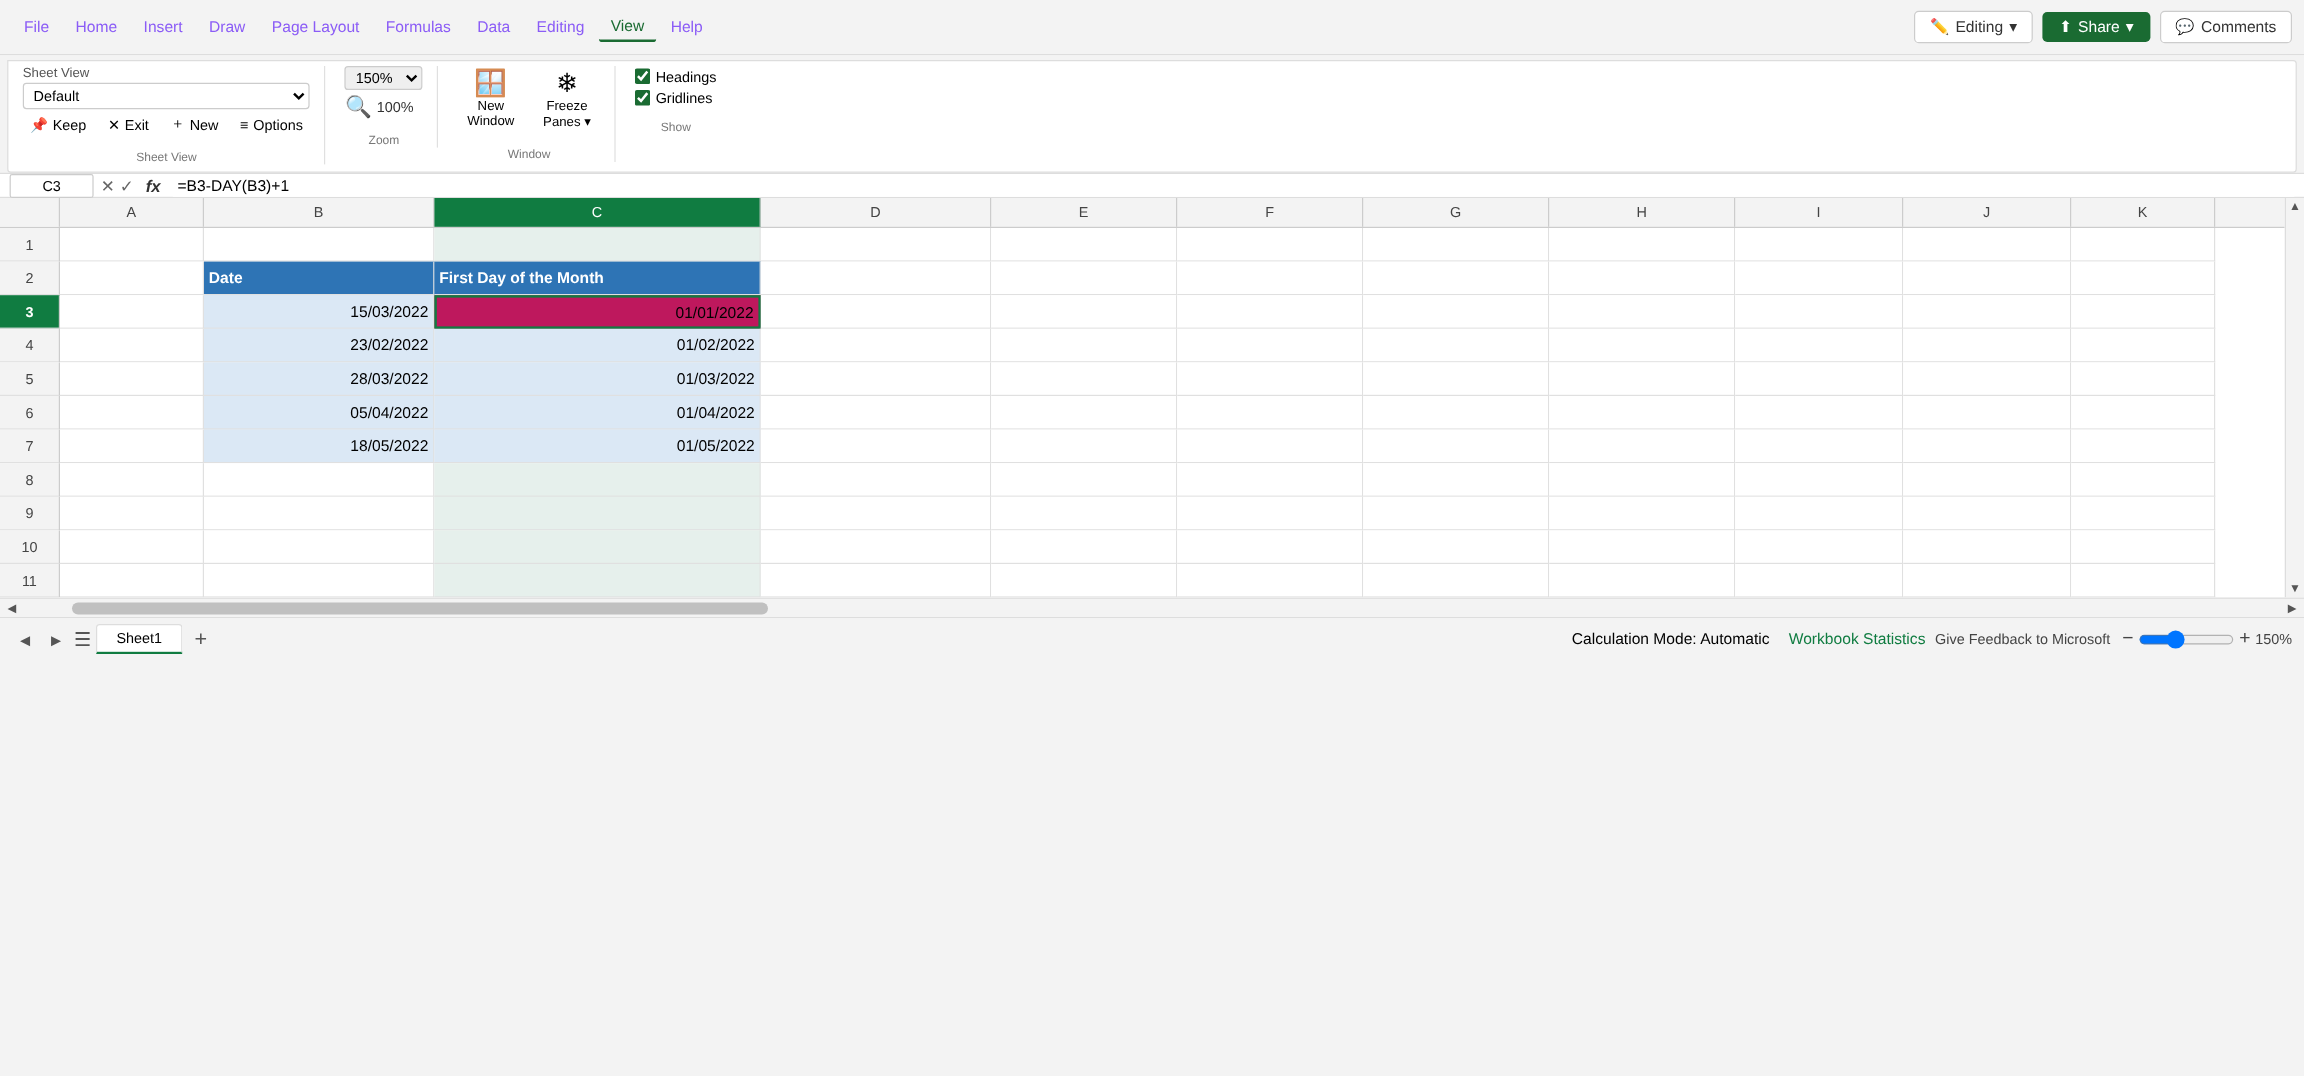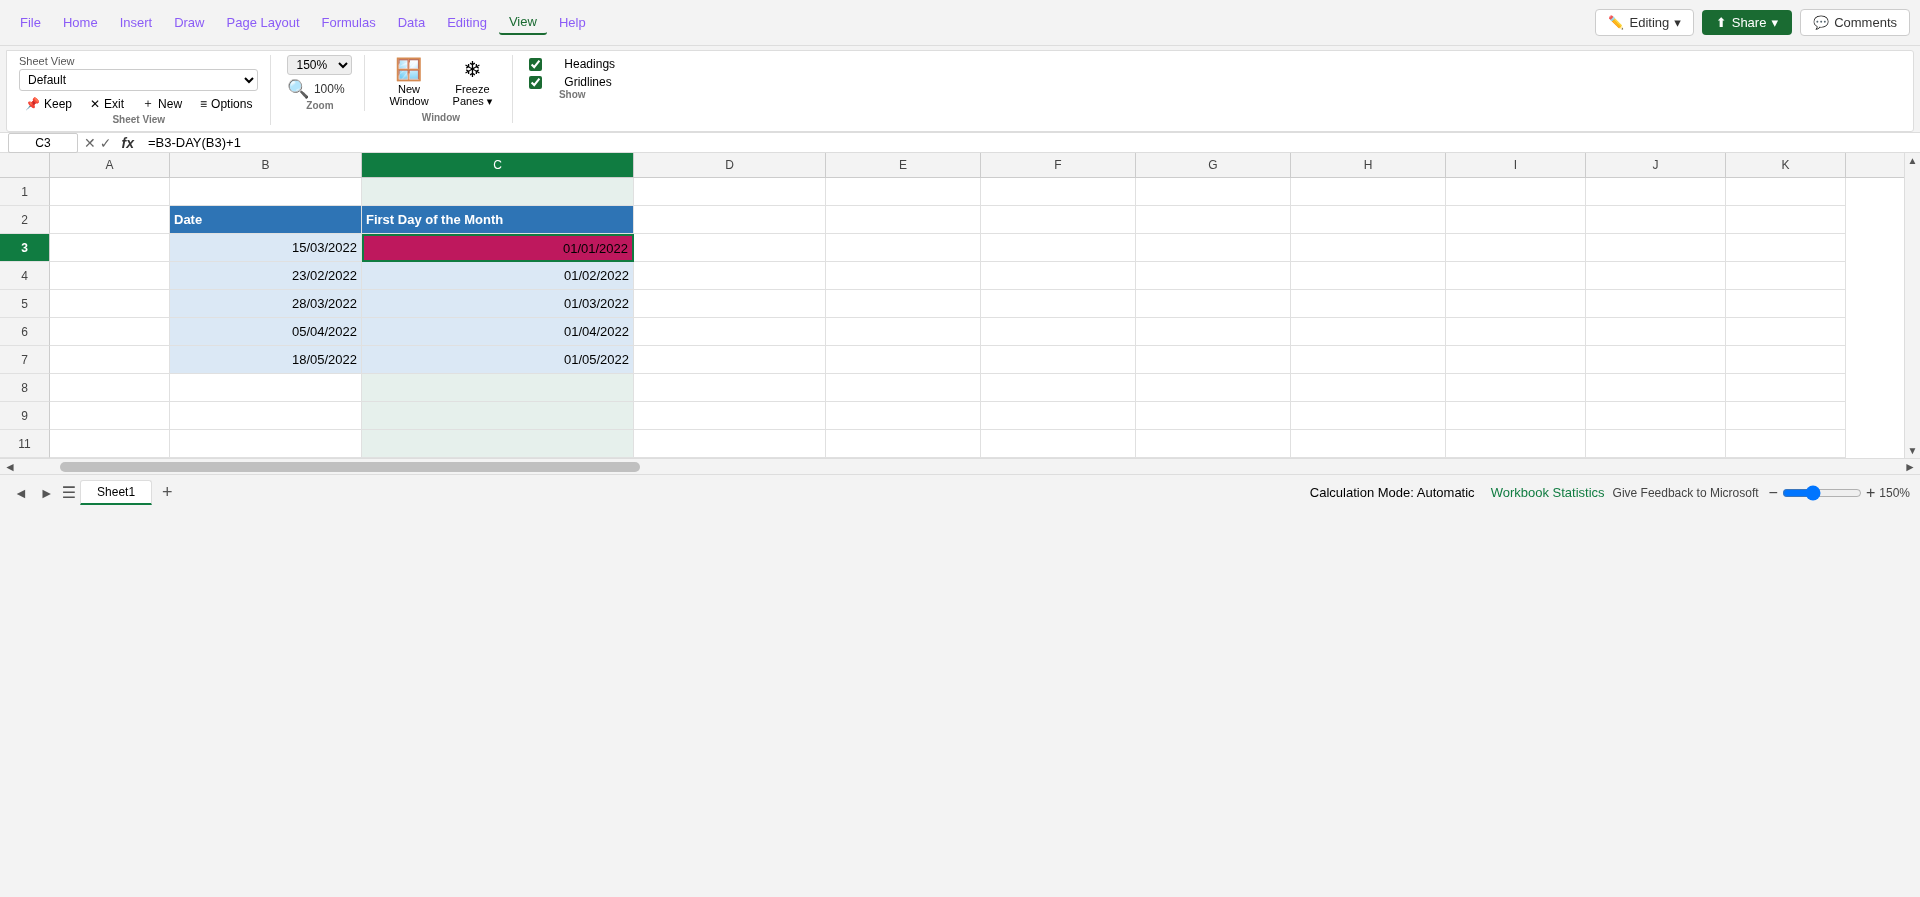--- a/index.html
+++ b/index.html
@@ -33,41 +33,41 @@
       font-size: 13px; color: #333;
     }
 
     
     .ribbon {
       background: #f3f3f3; border-bottom: 1px solid #ddd; padding: 4px 6px 0;
     }
     .ribbon-content { display: flex; align-items: flex-start; background: white; border: 1px solid #ddd; border-radius: 0 3px 3px 3px; padding: 4px 8px 6px; gap: 12px; }
     .ribbon-group { display: flex; flex-direction: column; align-items: center; border-right: 1px solid #e0e0e0; padding-right: 12px; padding-left: 4px; }
     .ribbon-group:last-child { border-right: none; }
-    .ribbon-group-label { font-size: 10px; color: #777; margin-top: 0; font-weight: bold; }
+    .ribbon-group-label { font-size: 10px; color: #777; margin-top: 12px; }
     .ribbon-controls { display: flex; align-items: center; gap: 6px; }
     .ribbon-select {
       border: 1px solid #ccc; border-radius: 3px; padding: 2px 4px; font-size: 12px;
       background: white; height: 22px; min-width: 90px;
     }
     .ribbon-btn-large {
       display: flex; flex-direction: column; align-items: center; padding: 4px 8px;
       cursor: pointer; border-radius: 3px; font-size: 11px; gap: 2px;
     }
     .ribbon-icon-large { font-size: 22px; line-height: 1; }
     .ribbon-small-btn {
       display: flex; align-items: center; gap: 4px; padding: 2px 6px;
       font-size: 12px; cursor: pointer; border-radius: 3px; white-space: nowrap;
     }
     .zoom-section { display: flex; flex-direction: column; gap: 3px; }
     .zoom-row { display: flex; align-items: center; gap: 4px; }
     .zoom-select { border: 1px solid #ccc; border-radius: 3px; padding: 1px 4px; font-size: 12px; width: 65px; }
     .zoom-100 { font-size: 12px; color: #333; }
     .show-section { display: flex; flex-direction: column; gap: 4px; padding-top: 2px; }
-    .checkbox-row { display: flex; align-items: center; gap: 22px; font-size: 12px; }
+    .checkbox-row { display: flex; gap: 4px; font-size: 12px; }
     .checkbox-row input[type=checkbox] { width: 13px; height: 13px; accent-color: #1a6b32; }
 
     
     .formula-bar {
       display: flex; align-items: center; background: white; border-bottom: 1px solid #ddd;
       height: 20px; padding: 0 8px; gap: 6px;
     }
     .cell-ref {
       border: 1px solid #ccc; border-radius: 2px; padding: 2px 6px; font-size: 12px;
       width: 70px; text-align: center; background: white;
@@ -430,20 +430,34 @@
           <div class="grid-cell col-d"></div>
           <div class="grid-cell col-e"></div>
           <div class="grid-cell col-f"></div>
           <div class="grid-cell col-g"></div>
           <div class="grid-cell col-h"></div>
           <div class="grid-cell col-i"></div>
           <div class="grid-cell col-j"></div>
           <div class="grid-cell col-k"></div>
         </div>
 
+        <div class="grid-row">
+          <div class="row-header">10</div>
+          <div class="grid-cell col-a"></div>
+          <div class="grid-cell col-b"></div>
+          <div class="grid-cell col-c selected-col"></div>
+          <div class="grid-cell col-d"></div>
+          <div class="grid-cell col-e"></div>
+          <div class="grid-cell col-f"></div>
+          <div class="grid-cell col-g"></div>
+          <div class="grid-cell col-h"></div>
+          <div class="grid-cell col-i"></div>
+          <div class="grid-cell col-j"></div>
+          <div class="grid-cell col-k"></div>
+        </div>
 
         <div class="grid-row">
           <div class="row-header">11</div>
           <div class="grid-cell col-a"></div>
           <div class="grid-cell col-b"></div>
           <div class="grid-cell col-c selected-col"></div>
           <div class="grid-cell col-d"></div>
           <div class="grid-cell col-e"></div>
           <div class="grid-cell col-f"></div>
           <div class="grid-cell col-g"></div>

